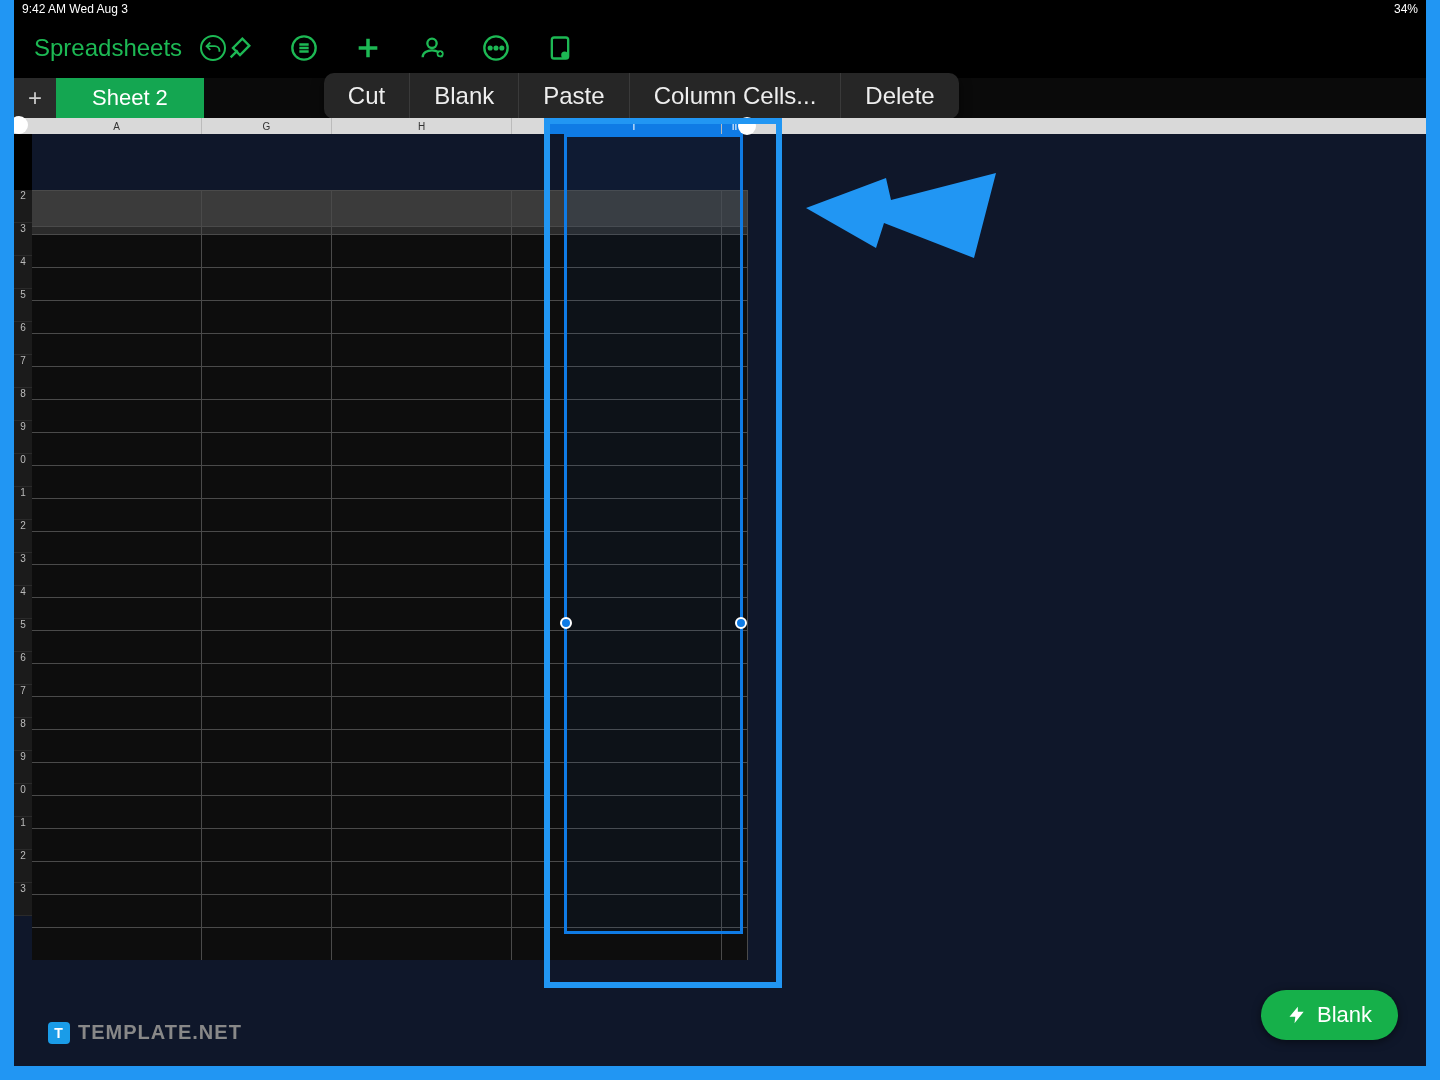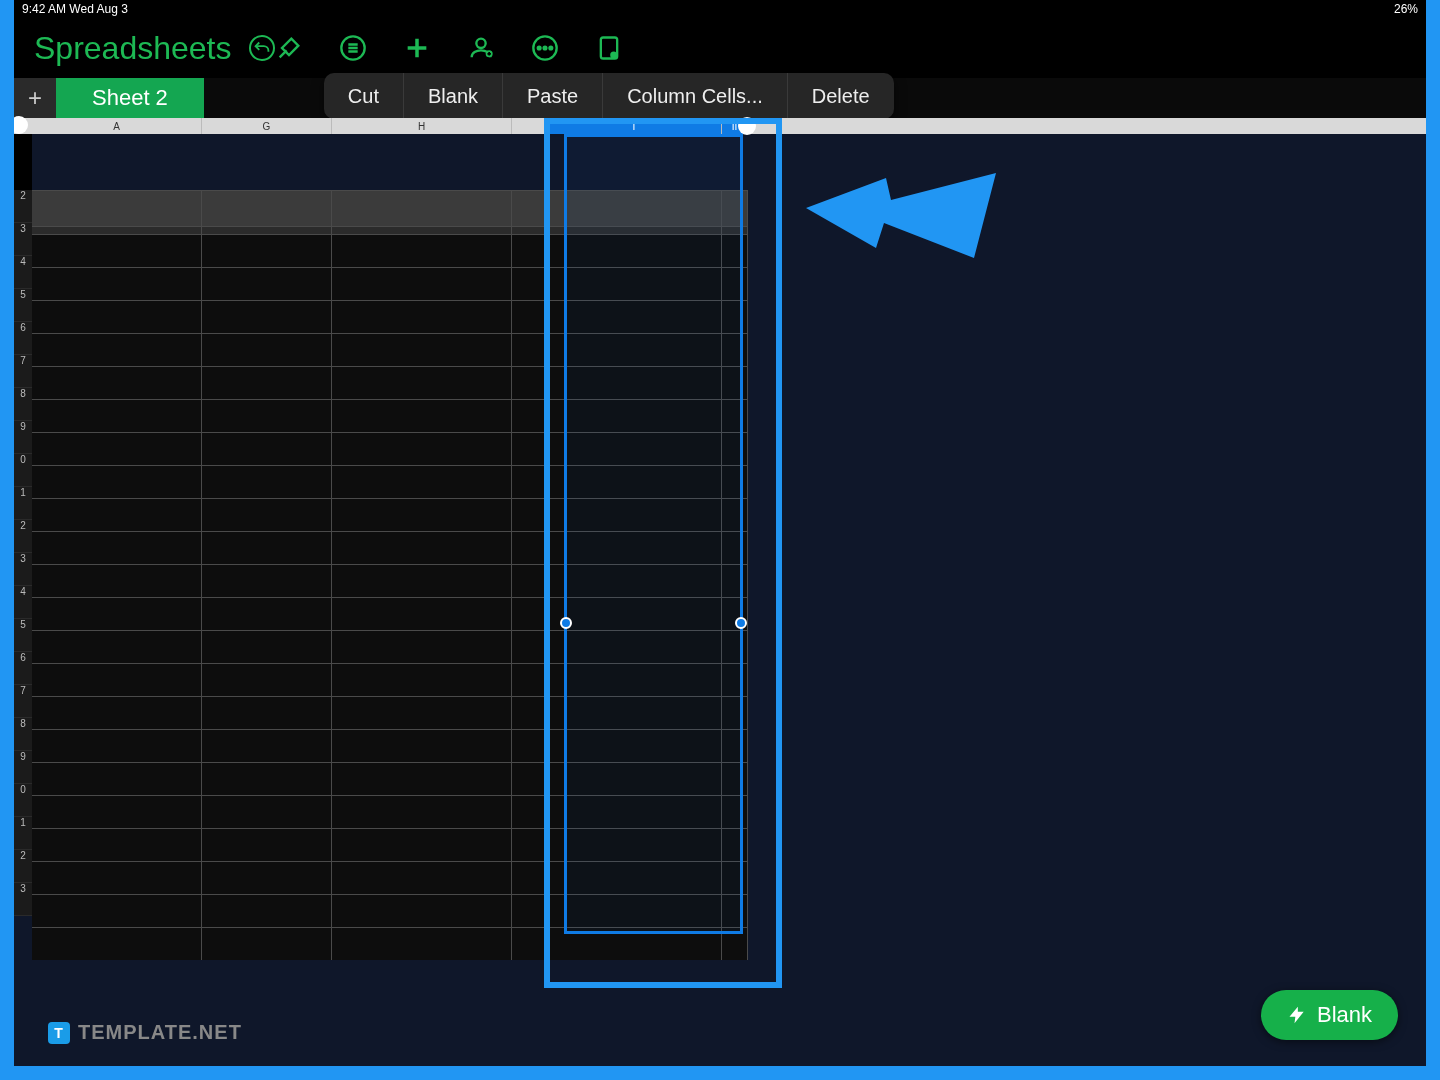--- a/index.html
+++ b/index.html
@@ -33,21 +33,21 @@
   }
   
   .header {
     height: 60px;
     display: flex;
     align-items: center;
     background: #000;
     padding: 0 20px;
   }
   .header-left { display: flex; align-items: center; gap: 18px; }
-  .header-title { color: #1db954; font-size: 32px; font-weight: 400; }
+  .header-title { color: #1db954; font-size: 24px; font-weight: 400; }
   .undo-circle {
     width: 26px; height: 26px; border: 2px solid #1db954; border-radius: 50%;
     display:flex; align-items:center; justify-content:center; color:#1db954; font-size:14px;
   }
   .header-center { flex:1; text-align:center; color:#1db954; font-size:24px; font-weight:500;}
   .header-right { display:flex; gap:36px; align-items:center;}
   .icon-g { color:#1db954; }
   .icon-g svg { width:28px; height:28px; display:block; }
   
   .tab-row {
@@ -69,21 +69,21 @@
     height: 46px;
     background:#262626;
     border-radius:10px;
     display:flex;
     align-items:center;
     box-shadow:0 4px 12px rgba(0,0,0,0.6);
     position:relative;
     top:-2px;
   }
   .ctx-item {
-    padding: 0 24px; color:#eee; font-size:20px; height:100%;
+    padding: 0 24px; color:#eee; font-size:24px; height:100%;
     display:flex; align-items:center; border-right:1px solid #3a3a3a;
   }
   .ctx-item:last-child{border-right:none;}
   
   .sheet-wrap { position:relative; }
   .col-headers {
     display:flex; height:16px; background:#d9d9d9;
     margin-left: 0;
   }
   .corner { width: 18px; background:#d9d9d9; position:relative;}
@@ -146,21 +146,21 @@
     padding:12px 26px; font-size:22px; display:flex; align-items:center; gap:10px;
     box-shadow:0 2px 8px rgba(0,0,0,0.5);
   }
 </style>
 </head>
 <body>
 
 <div class="app-frame">
   <div class="status-bar">
     <span>9:42 AM   Wed Aug 3</span>
-    <span>26%</span>
+    <span>34%</span>
   </div>
 
   <div class="header">
     <div class="header-left">
       <span class="header-title">Spreadsheets</span>
       <span class="undo-circle">
         <svg viewBox="0 0 24 24" fill="none" stroke="#1db954" stroke-width="2">
             <path d="M9 14l-4-4 4-4"></path>
             <path d="M5 10h9a5 5 0 015 5v1"></path>
           </svg>

